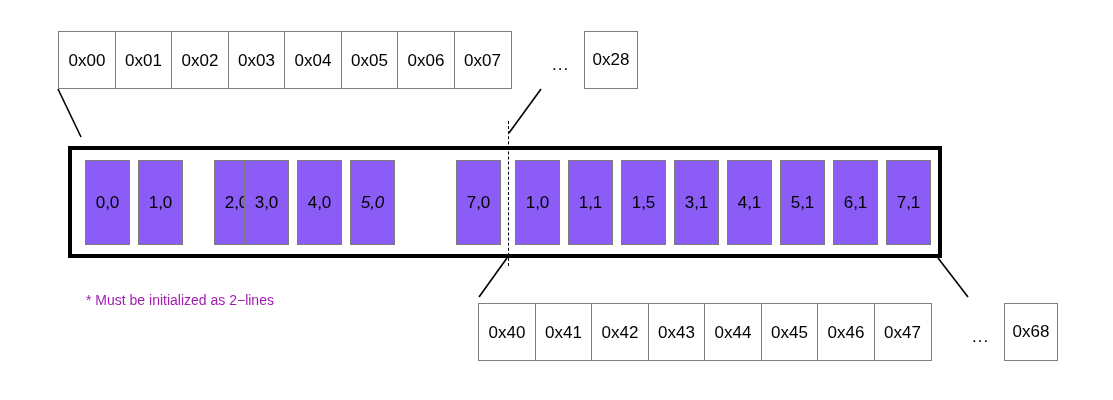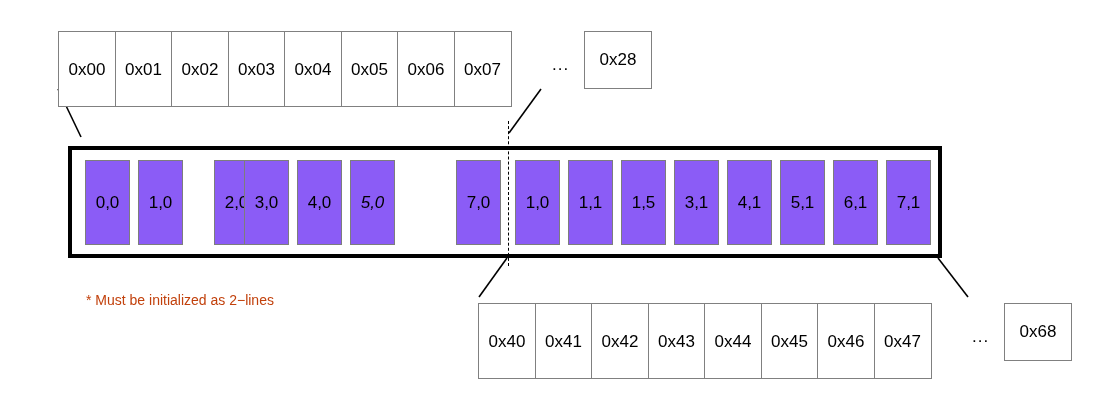--- a/index.html
+++ b/index.html
@@ -38,28 +38,28 @@
   .addr-row {
     position: absolute;
     display: flex;
     box-sizing: border-box;
   }
   .addr-row .cell {
     position: relative;
     border: 1.5px solid #808080;
     margin-left: -1.5px;
     width: 58px;
-    height: 76px;
+    height: 58px;
   }
   .addr-row .cell:first-child { margin-left: 0; }
 
   .tail-box {
     position: absolute;
     box-sizing: border-box;
-    width: 68px;
+    width: 54px;
     height: 58px;
     border: 1.5px solid #808080;
     background: #ffffff;
     display: flex;
     align-items: center;
     justify-content: center;
     font-size: 17px;
     color: #000;
   }
 
@@ -114,21 +114,21 @@
     width: 1113px;
     height: 400px;
     pointer-events: none;
   }
 
   #note-text {
     position: absolute;
     left: 86px;
     top: 292px;
     font-size: 14px;
-    color: #c2410c;
+    color: #a21caf;
     white-space: nowrap;
   }
 </style>
 </head>
 <body>
 
 <div id="diagram">
 
   <svg id="leaders" viewBox="0 0 1113 400" xmlns="http://www.w3.org/2000/svg">
     <line x1="58" y1="89" x2="81" y2="137" stroke="#000000" stroke-width="1.6"></line>

